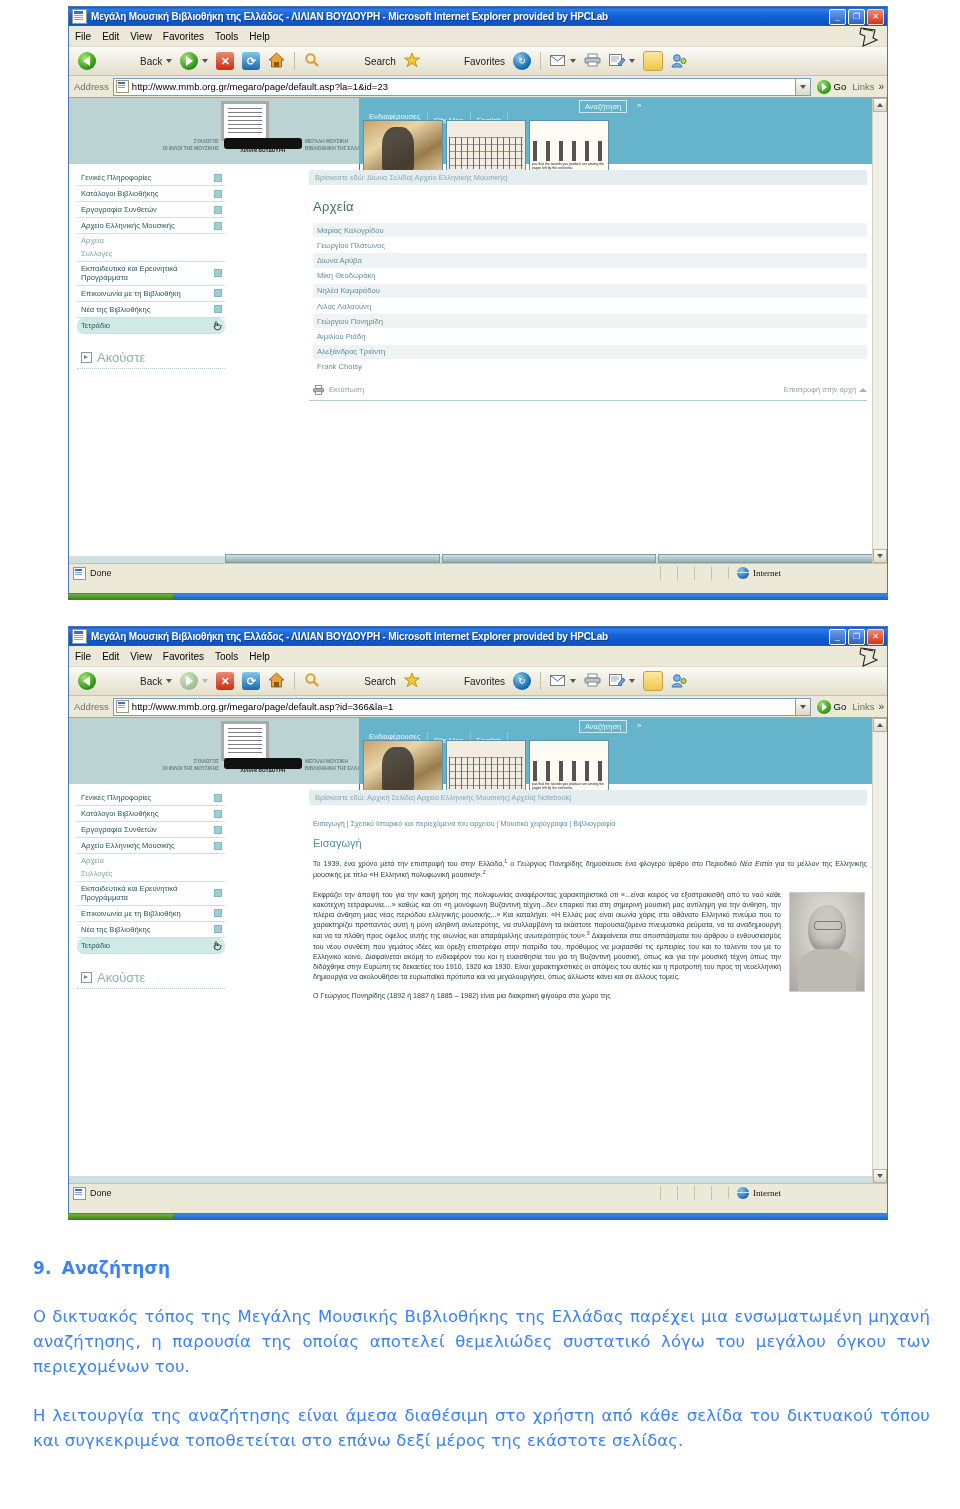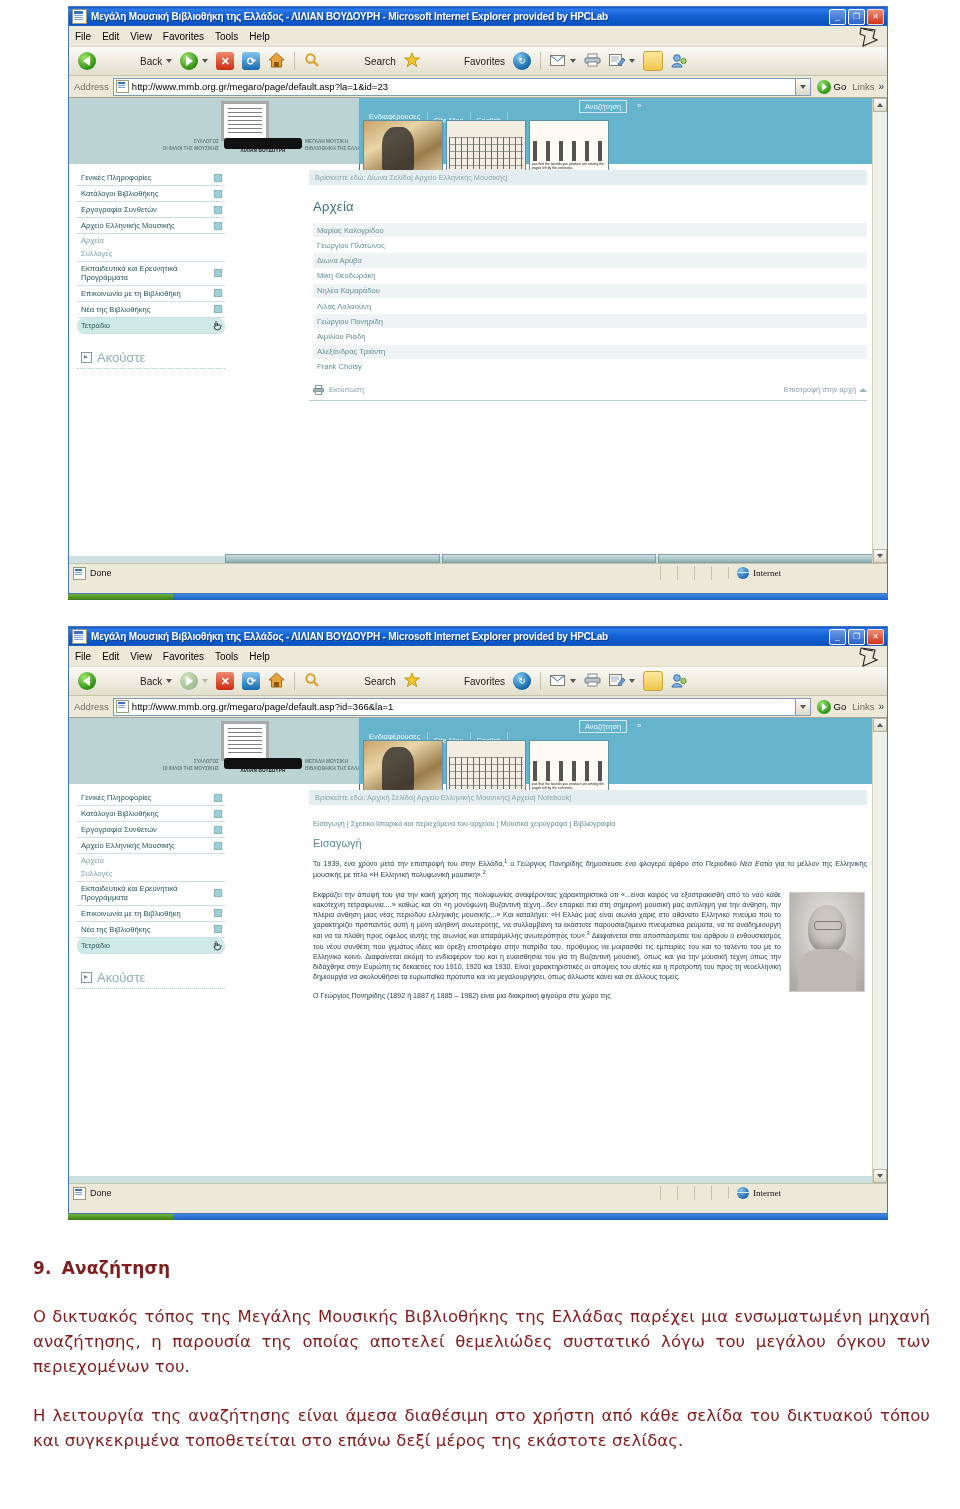--- a/index.html
+++ b/index.html
@@ -312,21 +312,21 @@
     background: linear-gradient(to bottom,#3b8ae0,#1f5fc4);
   }
   .taskbar-frag .grn{position:absolute;left:0;top:0;width:105px;height:6px;background:linear-gradient(to bottom,#6fb43c,#3c7d16);}
 
   
   .doc {
     position:absolute; left:0; top:1258px; width:960px;
     padding: 0 30px 0 33px;
     box-sizing:border-box;
     font-family:"DejaVu Sans", sans-serif;
-    color:#7f1d1d;
+    color:#3b82f6;
   }
   .doc h2 {
     font-size:17px; font-weight:bold; margin:0 0 26px 0;
     letter-spacing:.2px;
   }
   .doc h2 .num { margin-right:10px; }
   .doc p {
     font-size:16.5px; line-height:1.52; margin:0 0 24px 0;
     text-align:justify;
     letter-spacing:.1px;

